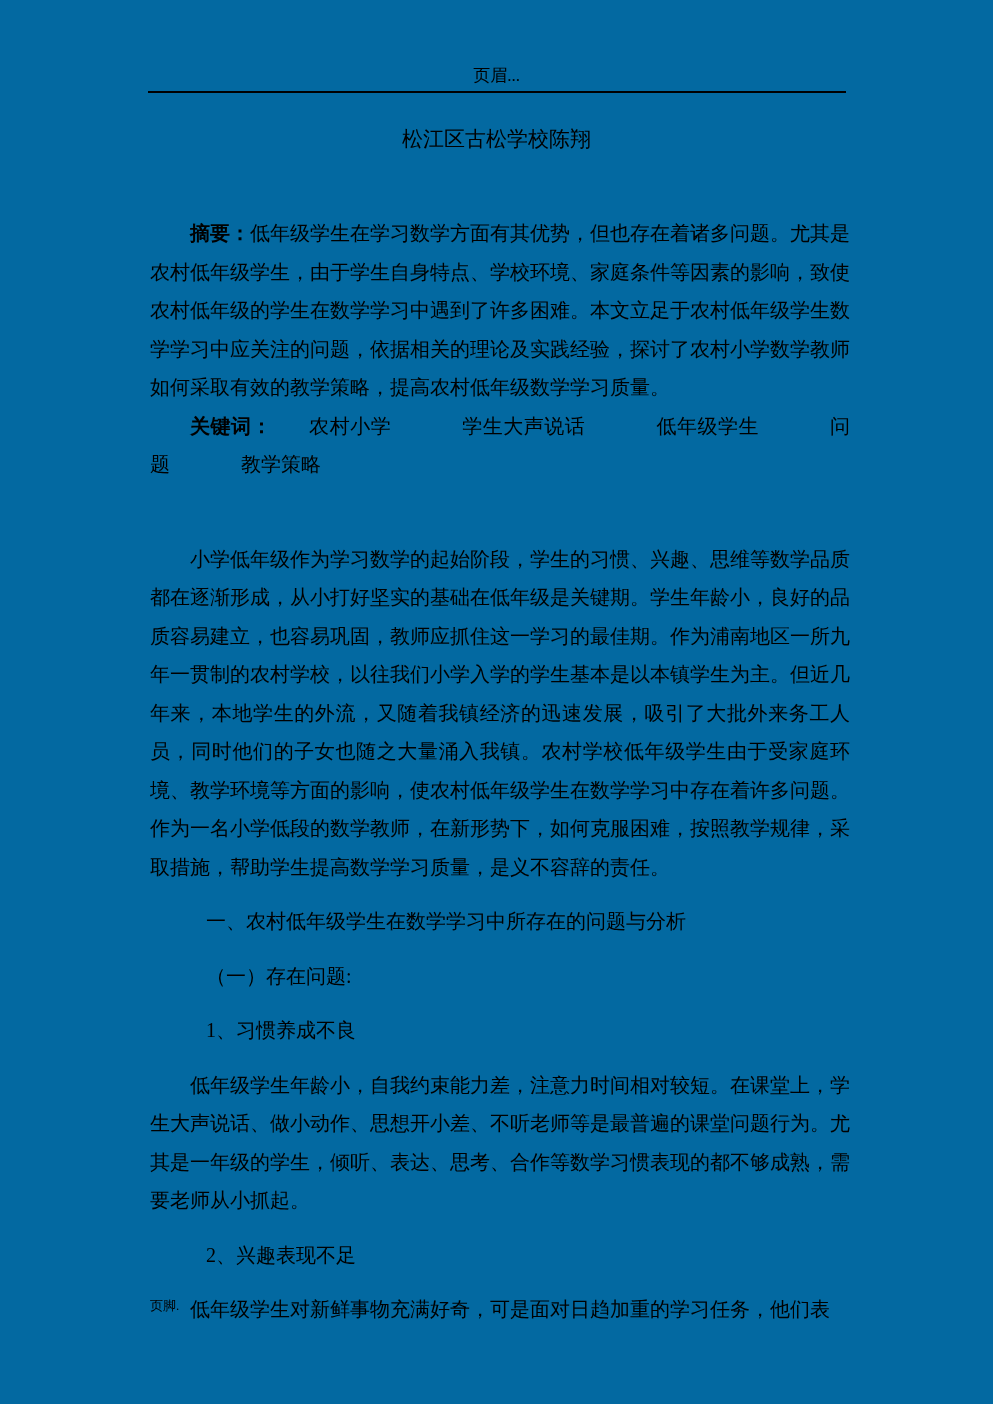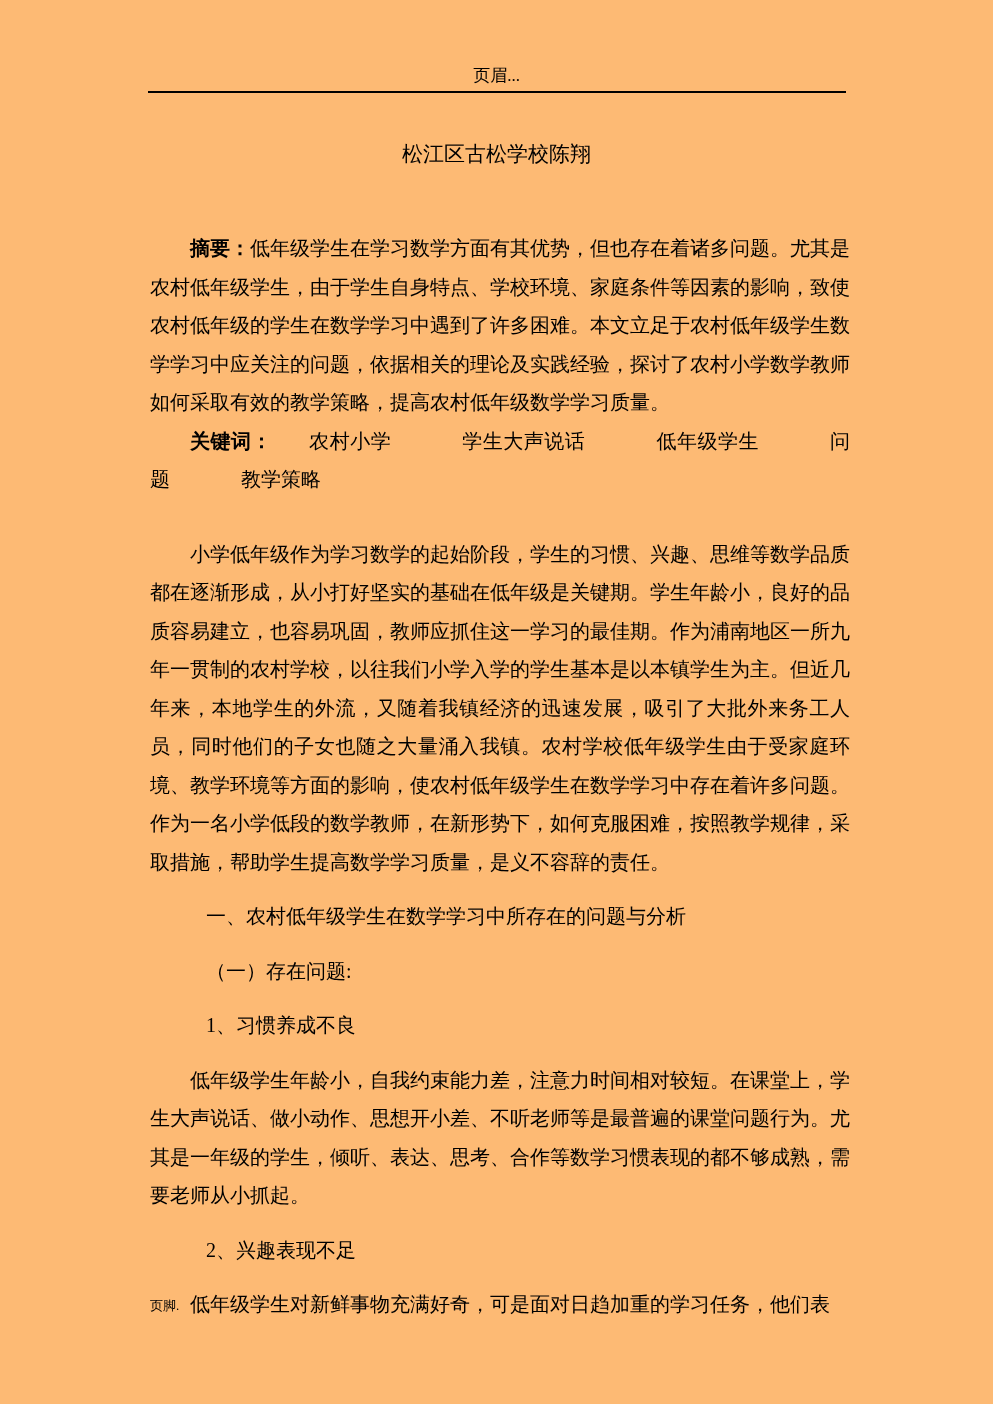--- a/index.html
+++ b/index.html
@@ -4,21 +4,21 @@
 <style>
   html, body {
     margin: 0;
     padding: 0;
     background: #ffffff;
   }
   .page {
     position: relative;
     width: 993px;
     height: 1404px;
-    background: #fdba74;
+    background: #0369a1;
     color: #000000;
     font-family: "Liberation Serif", "DejaVu Serif", serif;
     overflow: hidden;
   }
   .header {
     padding-top: 64px;
   }
   .header-text {
     text-align: center;
     font-size: 17px;
@@ -33,39 +33,39 @@
   }
   .doc-title {
     margin: 24px 143px 0 150px;
     width: 700px;
     text-align: center;
     font-size: 26px;
     line-height: 36px;
     font-weight: bold;
   }
   .author-line {
-    margin-top: 46px;
+    margin-top: 31px;
     display: flex;
     justify-content: center;
     font-size: 21px;
     line-height: 30px;
   }
   .content {
     margin: 60px 143px 0 150px;
     width: 700px;
     font-size: 20px;
     line-height: 38.5px;
     text-align: justify;
   }
   .para {
     margin: 0;
     text-indent: 40px;
   }
   .para-spaced {
-    margin-top: 36px;
+    margin-top: 56px;
   }
   .heading {
     margin: 16px;
     text-indent: 40px;
     font-size: 20px;
     font-weight: normal;
     line-height: 38.5px;
   }
   .kw-item {
     margin-right: 1.7em;

